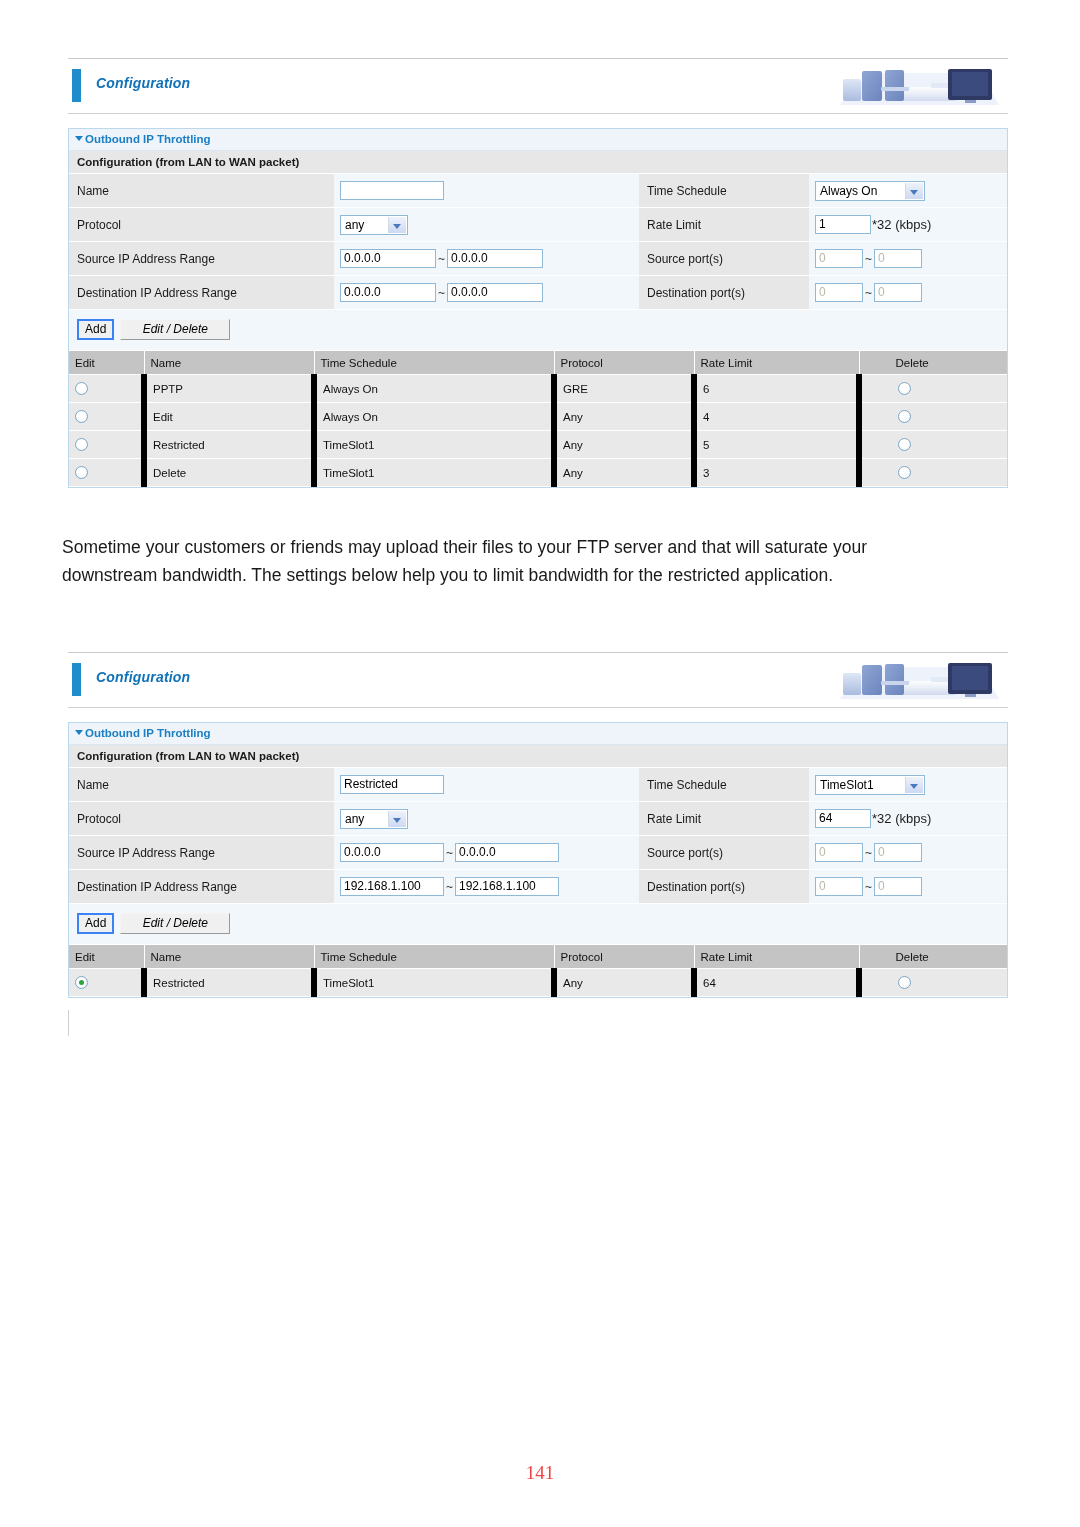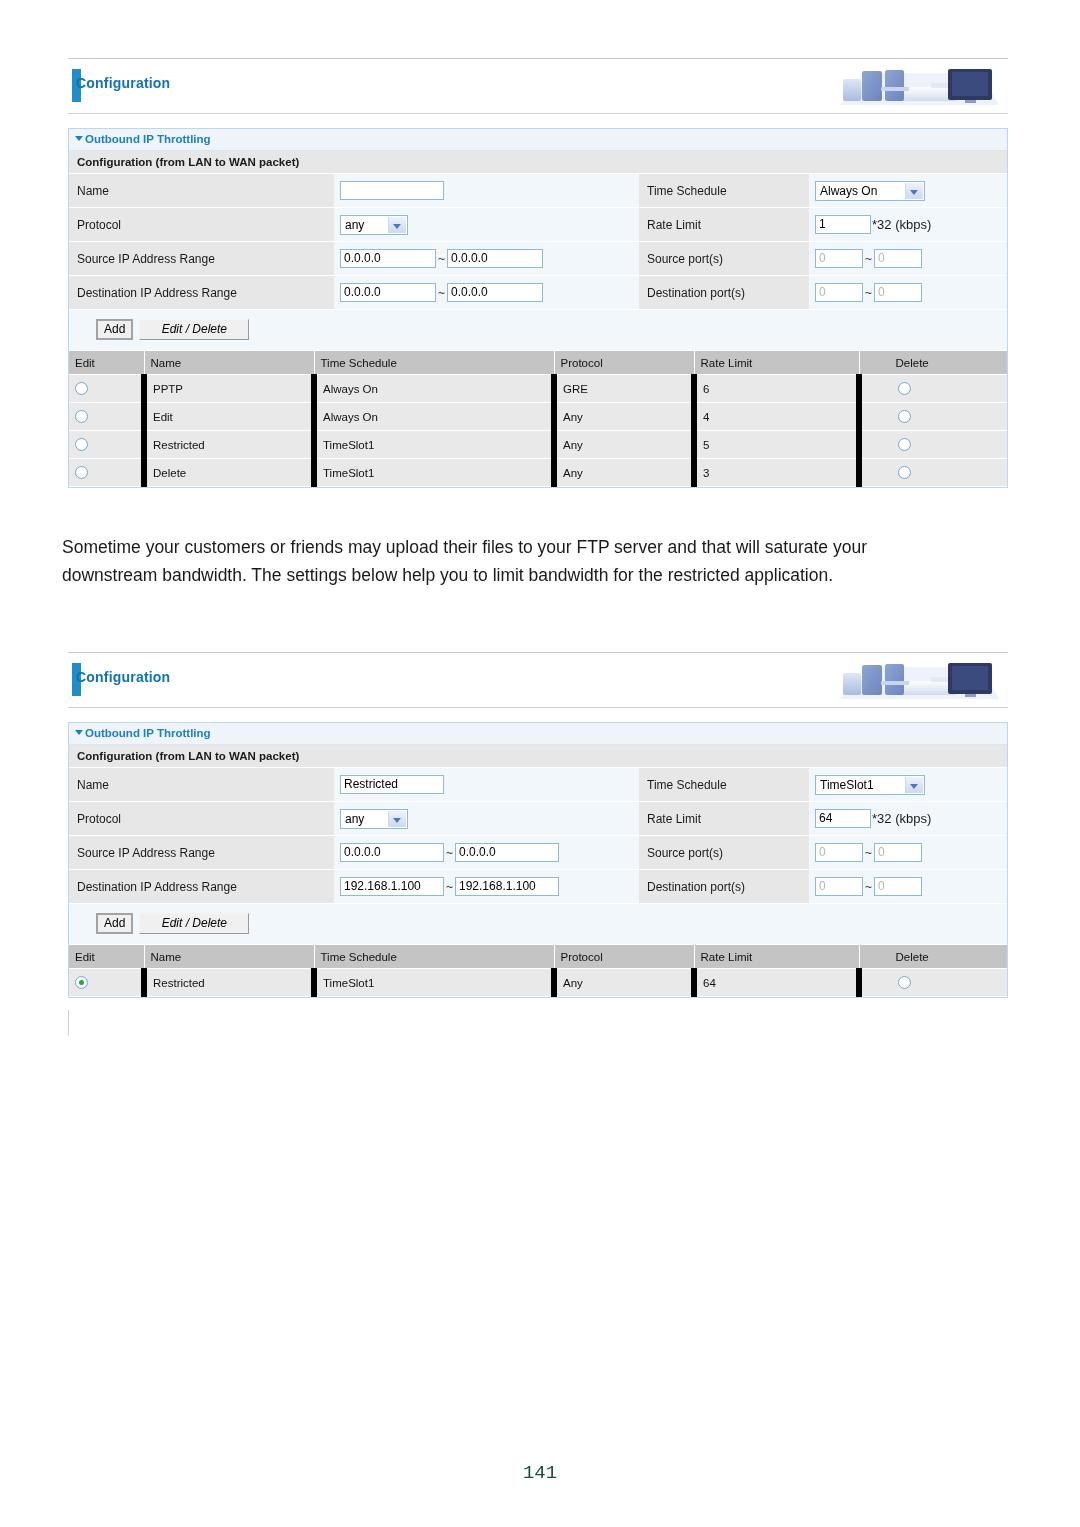--- a/index.html
+++ b/index.html
@@ -40,26 +40,27 @@
   .app-header .accent-bar {
     position: absolute;
     left: 4px;
     top: 10px;
     width: 9px;
     height: 33px;
     background: #1f8ccc;
   }
   .app-header .app-title {
     position: absolute;
-    left: 8px;
+    left: 28px;
     top: 16px;
     font-size: 14px;
     font-weight: bold;
     color: #1072b8;
     letter-spacing: 0.2px;
+    font-style: italic;
   }
   .app-header .brand-art {
     position: absolute;
     right: 2px;
     top: 2px;
     width: 175px;
     height: 48px;
     overflow: hidden;
   }
 
@@ -216,24 +217,23 @@
     font-family: "Liberation Sans", sans-serif;
     font-size: 12px;
     color: #000;
     height: 21px;
     line-height: 19px;
     text-align: center;
     padding: 0 6px;
     vertical-align: middle;
   }
   .btn.primary {
-    border: 2px solid #a3a3a3;
+    border: 2px solid #3b82f6;
     line-height: 17px;
     height: 21px;
-    margin-left: 19px;
   }
   .btn.wide { width: 110px; font-style: italic; }
   .btn + .btn { margin-left: 6px; }
 
   
   .list-table {
     width: 100%;
     border-collapse: collapse;
     table-layout: fixed;
   }
@@ -301,22 +301,22 @@
     color: #1a1a1a;
   }
 
   .page-number {
     position: absolute;
     left: 0;
     right: 0;
     top: 1462px;
     text-align: center;
     font-size: 19px;
-    color: #14532d;
-    font-family: Liberation Mono, monospace;
+    color: #ef4444;
+    font-family: Liberation Serif, serif;
   }
 
   .tail-line {
     position: absolute;
     left: 68px;
     top: 1010px;
     width: 1px;
     height: 26px;
     background: #cfcfcf;
   }

